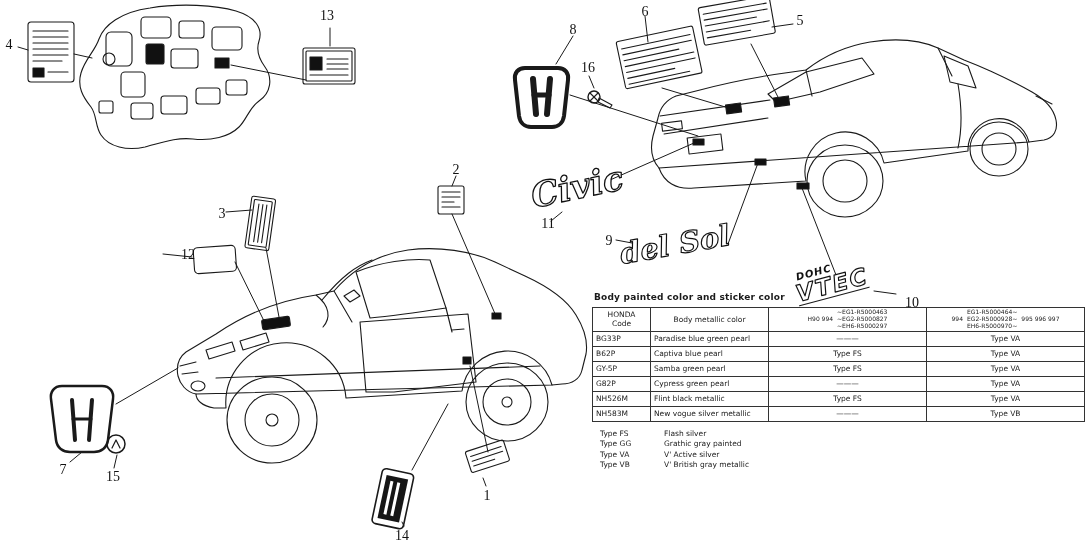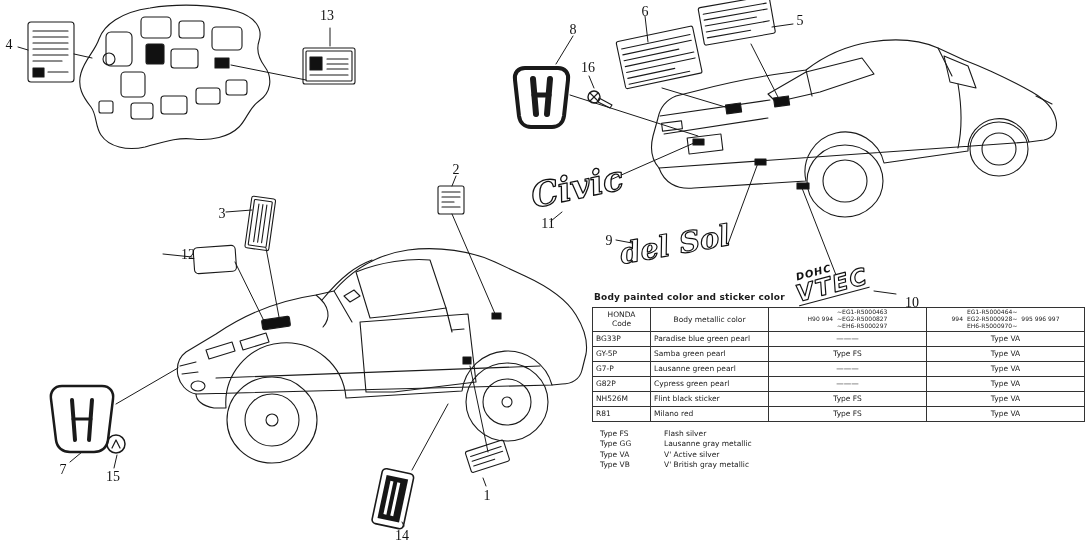--- a/index.html
+++ b/index.html
@@ -299,60 +299,60 @@
         </tr>
       </thead>
       <tbody>
         <tr>
           <td>BG33P</td>
           <td>Paradise blue green pearl</td>
           <td class="c">———</td>
           <td class="c">Type VA</td>
         </tr>
         <tr>
+          <td>B62P</td>
+          <td>Captiva blue pearl</td>
+          <td class="c">Type FS</td>
+          <td class="c">Type VA</td>
+        </tr>
+        <tr>
           <td>GY-5P</td>
           <td>Samba green pearl</td>
           <td class="c">Type FS</td>
           <td class="c">Type VA</td>
         </tr>
         <tr>
-          <td>G7-P</td>
-          <td>Lausanne green pearl</td>
-          <td class="c">———</td>
-          <td class="c">Type VA</td>
-        </tr>
-        <tr>
           <td>G82P</td>
           <td>Cypress green pearl</td>
           <td class="c">———</td>
           <td class="c">Type VA</td>
         </tr>
         <tr>
           <td>NH526M</td>
-          <td>Flint black sticker</td>
+          <td>Flint black metallic</td>
           <td class="c">Type FS</td>
           <td class="c">Type VA</td>
         </tr>
         <tr>
-          <td>R81</td>
-          <td>Milano red</td>
-          <td class="c">Type FS</td>
-          <td class="c">Type VA</td>
+          <td>NH583M</td>
+          <td>New vogue silver metallic</td>
+          <td class="c">———</td>
+          <td class="c">Type VB</td>
         </tr>
       </tbody>
     </table>
 
     <div class="legend">
       <div class="legend-row">
         <span class="lcode">Type FS</span>
         <span>Flash silver</span>
       </div>
       <div class="legend-row">
         <span class="lcode">Type GG</span>
-        <span>Lausanne gray metallic</span>
+        <span>Grathic gray painted</span>
       </div>
       <div class="legend-row">
         <span class="lcode">Type VA</span>
         <span>V' Active silver</span>
       </div>
       <div class="legend-row">
         <span class="lcode">Type VB</span>
         <span>V' British gray metallic</span>
       </div>
     </div>

